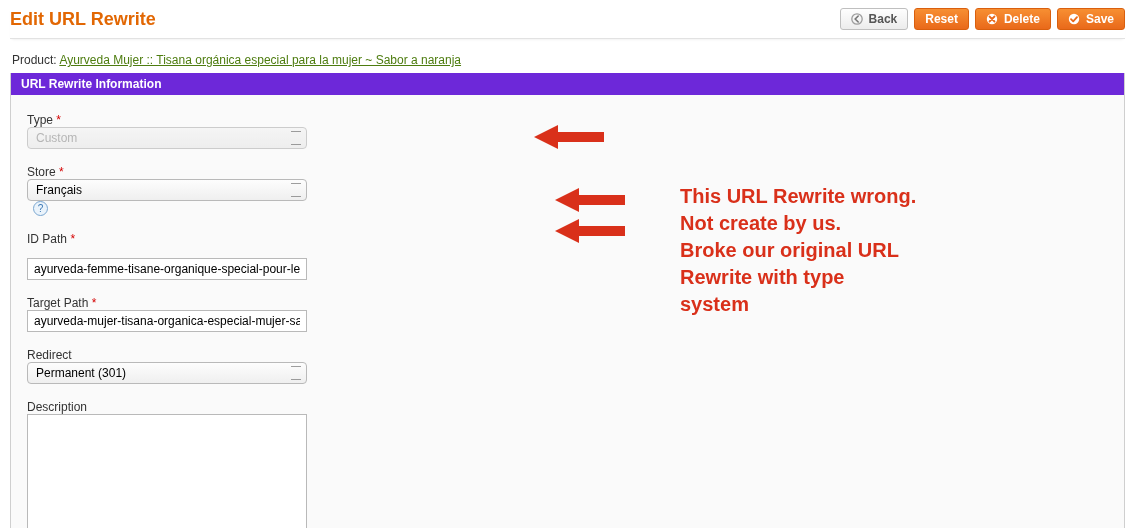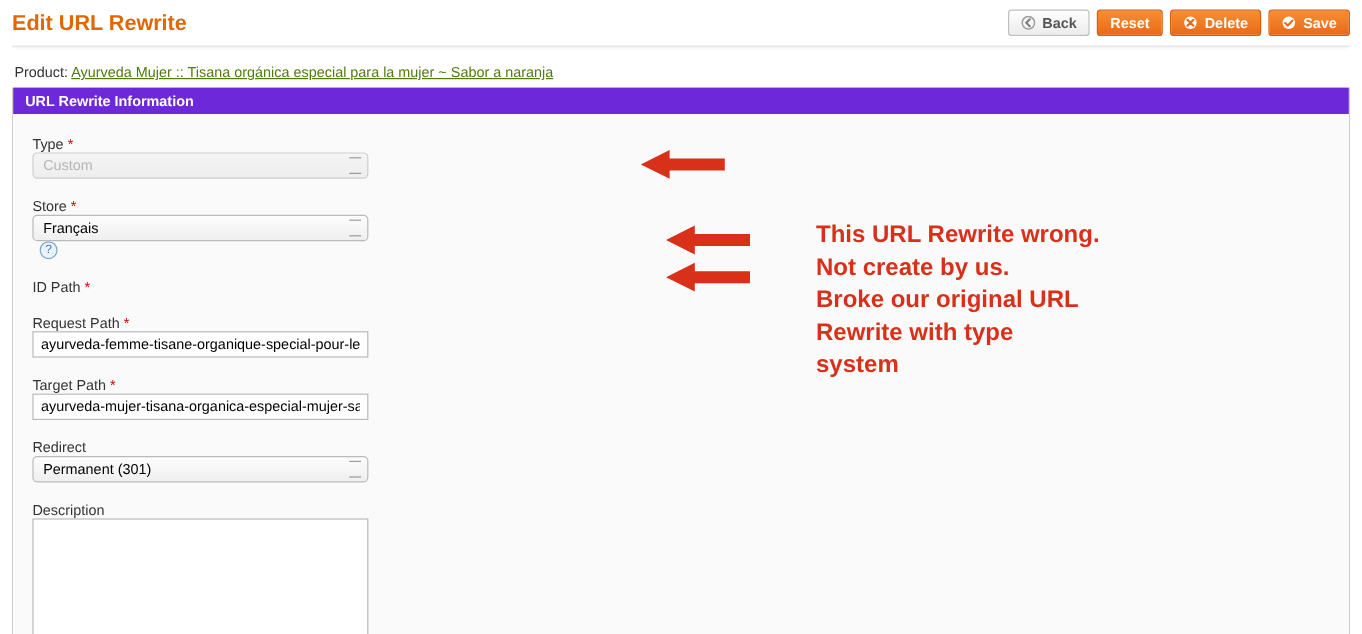--- a/index.html
+++ b/index.html
@@ -242,21 +242,20 @@
           </span>
           <span class="help-icon">?</span>
         </div>
       </div>
 
       <div class="row">
         <div class="lblcol"><span>ID Path</span> <span class="req">*</span></div>
       </div>
 
       <div class="row">
-        <div class="lblcol"><span>Request Path</span> <span class="req">*</span></div>
         <div class="ctlcol">
           <input class="txt" type="text" value="ayurveda-femme-tisane-organique-special-pour-les-" style="">
         </div>
       </div>
 
       <div class="row">
         <div class="lblcol"><span>Target Path</span> <span class="req">*</span></div>
         <div class="ctlcol">
           <input class="txt" type="text" value="ayurveda-mujer-tisana-organica-especial-mujer-sab" style="">
         </div>

